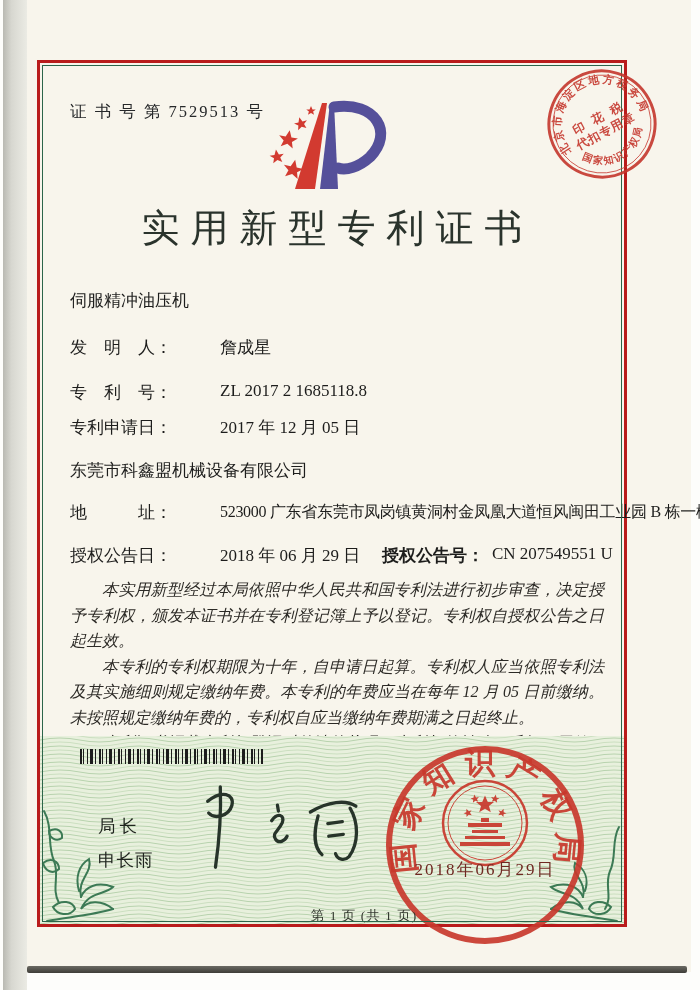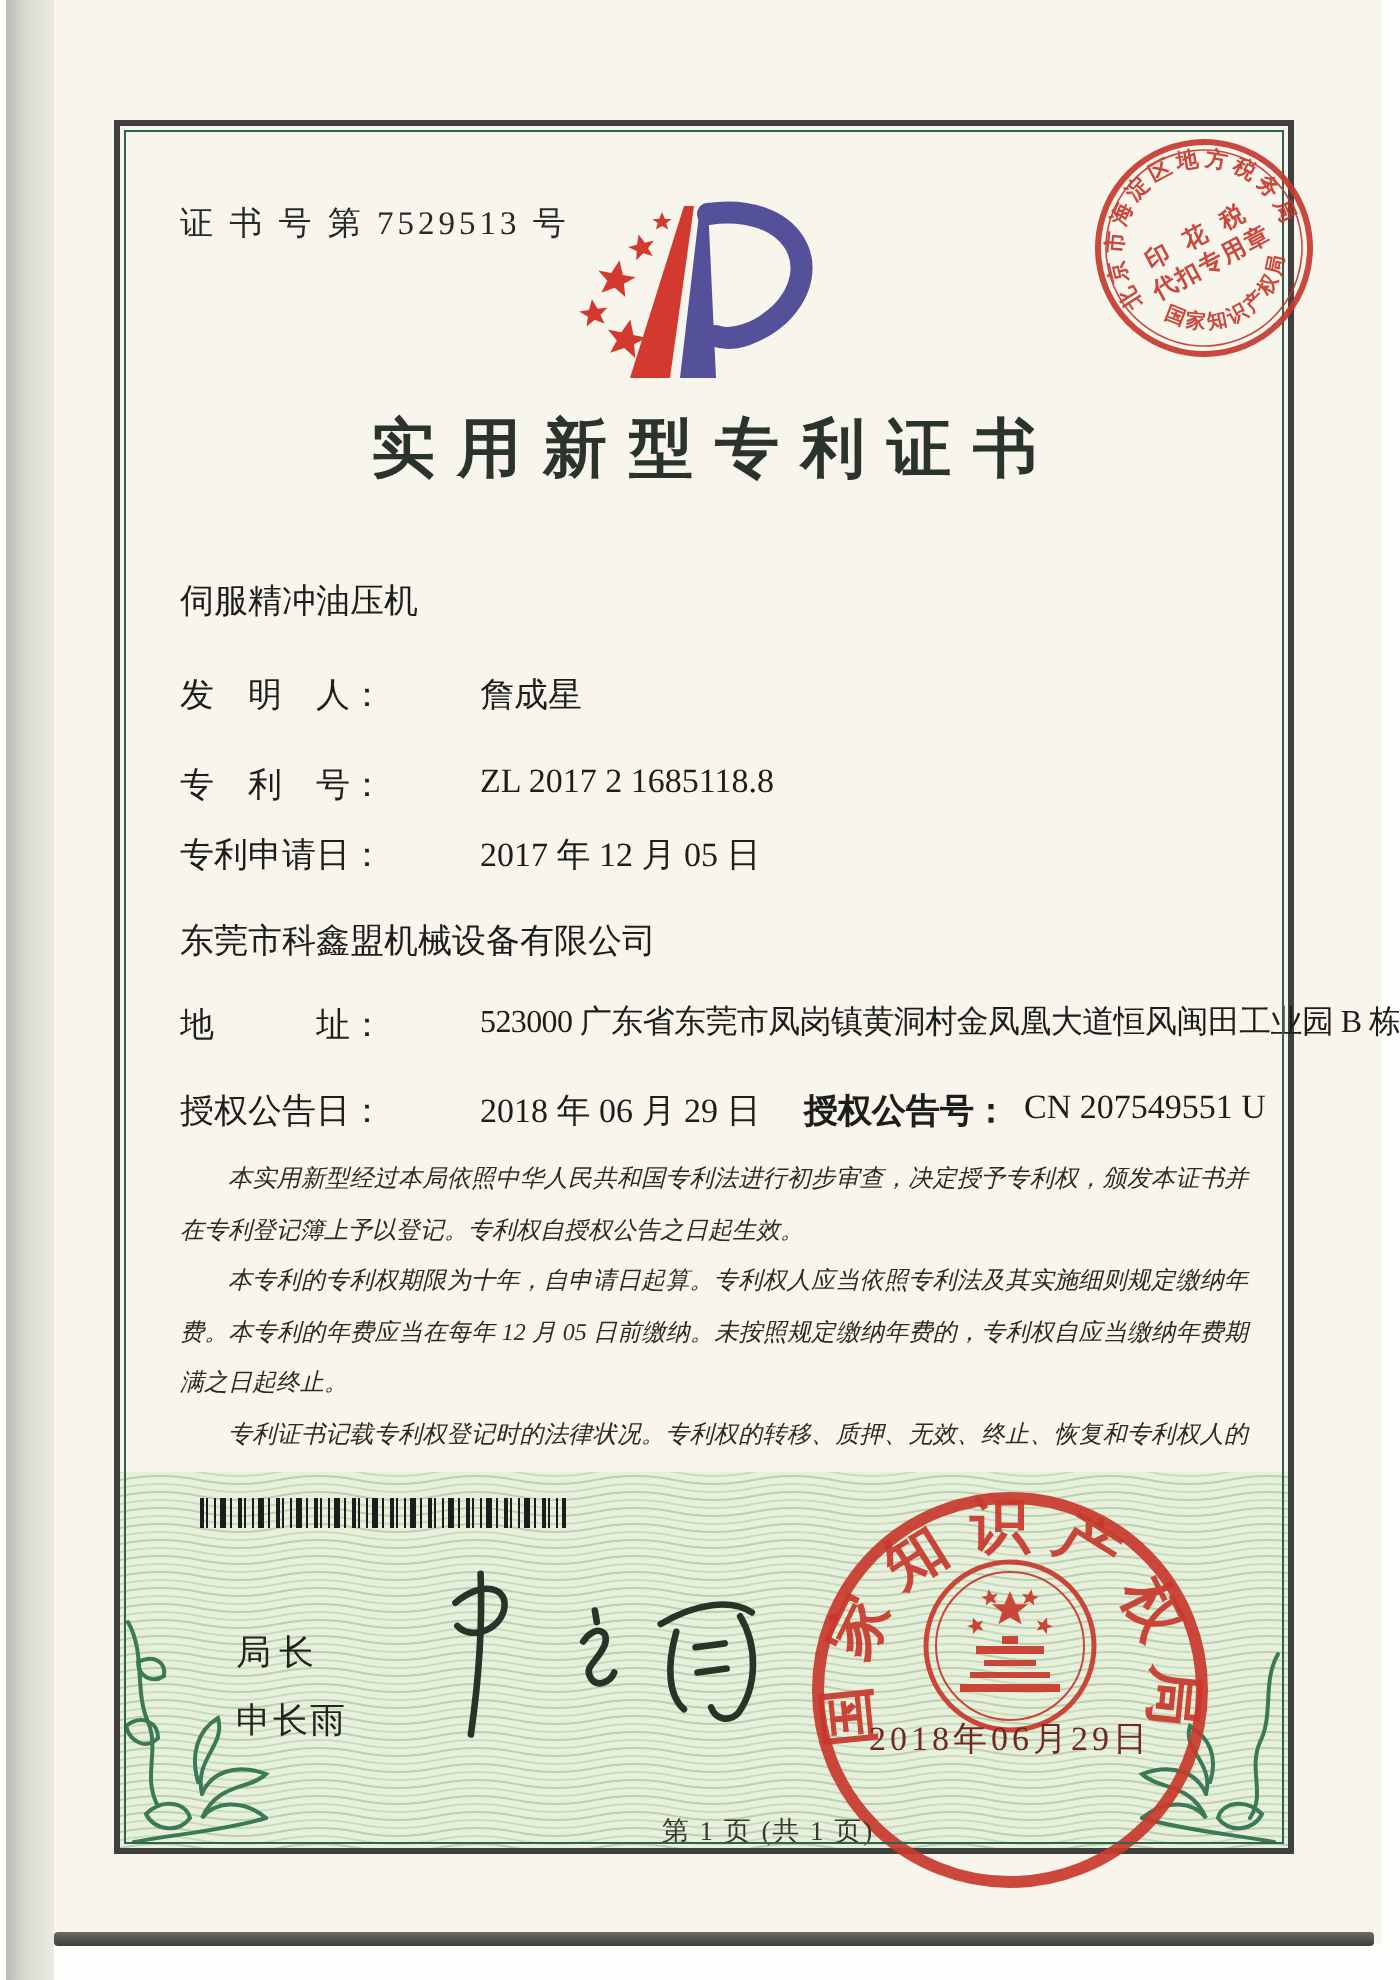--- a/index.html
+++ b/index.html
@@ -8,38 +8,38 @@
     background:#fdfdfb;
     font-family:"Liberation Serif", serif;
   }
   
   .left-strip{position:absolute;left:3px;top:0;width:24px;height:990px;
     background:linear-gradient(90deg,#b9b9b2 0%,#d7d7d0 35%,#ebebe4 100%);}
   .paper{position:absolute;left:27px;top:0;width:664px;height:972px;background:#f8f5ec;}
   .bottom-edge{position:absolute;left:27px;top:966px;width:660px;height:7px;
     background:linear-gradient(180deg,#6b6a63,#3e3d38);border-radius:2px;}
   
-  .frame{position:absolute;left:30px;top:60px;width:590px;height:867px;
-    border:3px solid #404040;box-sizing:border-box;}
+  .frame{position:absolute;left:10px;top:60px;width:590px;height:867px;
+    border:3px solid #b91c1c;box-sizing:border-box;}
   .frame::after{content:"";position:absolute;inset:2px;border:1px solid #2c654a;pointer-events:none;}
   
   .cert-no{position:absolute;left:30px;top:38px;font-size:16.5px;letter-spacing:2px;color:#26282a;}
   .logo{position:absolute;left:50%;transform:translateX(-50%);top:34px;}
   .title{position:absolute;left:0;top:140px;width:100%;text-align:center;
-    font-size:32px;font-weight:700;color:#2a332c;letter-spacing:11px;text-indent:11px;}
+    font-size:38px;font-weight:400;color:#2a332c;letter-spacing:11px;text-indent:11px;}
   
   .row{position:absolute;left:30px;right:24px;display:flex;font-size:17px;color:#1d1d1c;white-space:nowrap;}
   .lbl{width:150px;flex:none;}
   .valcol{display:flex;line-height:22px;}
   .addr{font-size:16px;letter-spacing:-0.3px;}
   .pair2{position:absolute;left:312px;top:0;display:flex;}
   .pair2 .lbl{width:auto;margin-right:8px;font-weight:bold;}
   
   .body-text{position:absolute;left:30px;top:514px;width:534px;
-    font-size:12px;line-height:25.5px;color:#2c2a26;text-align:justify;font-style:italic;}
+    font-size:16px;line-height:25.5px;color:#2c2a26;text-align:justify;font-style:italic;}
   .body-text p{margin:0;text-indent:2em;}
   
   .panel{position:absolute;left:0;right:0;top:673px;bottom:0;overflow:visible;}
   .gbg{position:absolute;inset:0;width:100%;height:100%;}
   .floral{position:absolute;}
   .floral.fl{left:-1px;bottom:-1px;}
   .floral.fr{right:-1px;bottom:-1px;transform:scaleX(-1);}
   .barcode{position:absolute;left:40px;top:13px;width:183px;height:15px;
     background:repeating-linear-gradient(90deg,
       #1d1d1d 0 2px,transparent 2px 3px,#1d1d1d 3px 4px,transparent 4px 7px,

